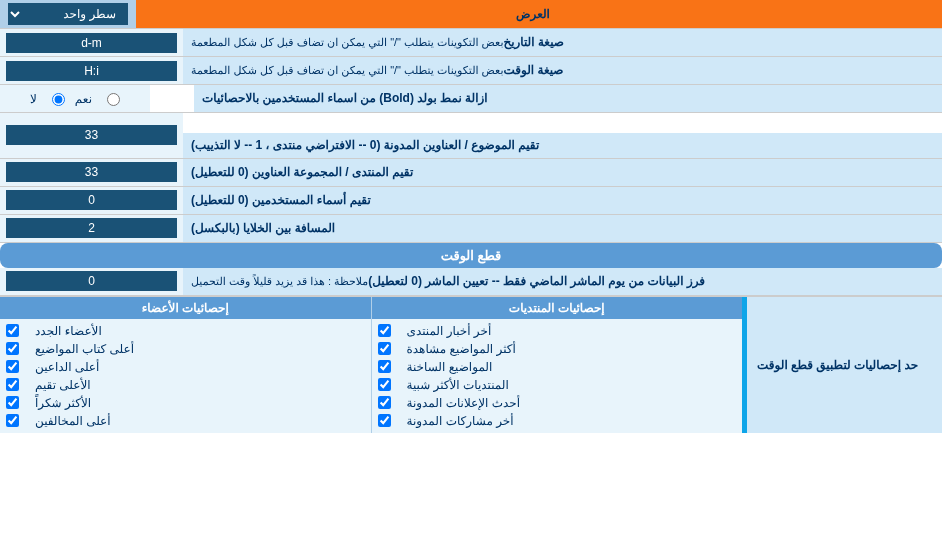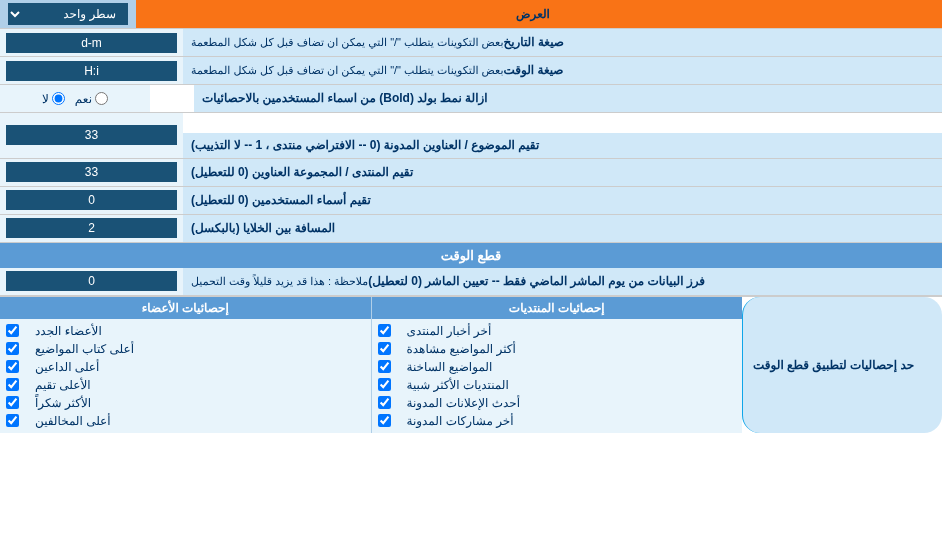--- a/index.html
+++ b/index.html
@@ -63,20 +63,21 @@
       min-width: 120px;
     }
     
     .section-header {
       background: #5b9bd5;
       color: #fff;
       text-align: center;
       padding: 5px 8px;
       font-weight: bold;
       font-size: 13px;
+      border-radius: 8px;
     }
     
     .radio-cell {
       background: #e8f4fb;
       display: flex;
       align-items: center;
       justify-content: center;
       padding: 3px 10px;
       gap: 10px;
     }
@@ -92,22 +93,22 @@
       color: #003366;
       text-align: center;
       padding: 4px 8px;
       font-weight: bold;
       display: flex;
       align-items: center;
       justify-content: center;
     }
     .checkbox-item {
       display: flex;
-      align-items: flex-start;
-      gap: 3px;
+      align-items: flex-end;
+      gap: 15px;
       color: #003366;
       font-size: 12px;
       white-space: nowrap;
     }
     
     .bottom-stats {
       display: flex;
       border-top: 1px solid #ccc;
     }
     .stats-col {
@@ -236,21 +237,21 @@
       <span class="main-label">فرز البيانات من يوم الماشر الماضي فقط -- تعيين الماشر (0 لتعطيل)</span>
       <span class="sub-label">ملاحظة : هذا قد يزيد قليلاً وقت التحميل</span>
     </div>
     <div class="input-cell" style="min-width:150px;">
       <input type="text" class="input-box" value="0" style="">
     </div>
   </div>
 
   <div class="bottom-stats">
 
-    <div style="flex:0 0 200px; background:#d0e8f8; display:flex; align-items:center; justify-content:flex-end; padding:6px 10px; color:#003366; font-weight:bold; font-size:12px; text-align:right; border-left:1px solid #0ea5e9;border-radius:18px;">
+    <div style="flex:0 0 200px; background:#d0e8f8; display:flex; align-items:center; justify-content:flex-end; padding:6px 10px; color:#003366; font-weight:bold; font-size:12px; text-align:right; border-left:5px solid #0ea5e9;">
       <span>حد إحصاليات لتطبيق قطع الوقت</span>
     </div>
 
     <div class="stats-col">
       <div class="stats-col-header">
         <span>إحصائيات المنتديات</span>
       </div>
       <div class="stats-col-items">
         <div class="stats-checkbox-row">
           <span>أخر أخبار المنتدى</span>

